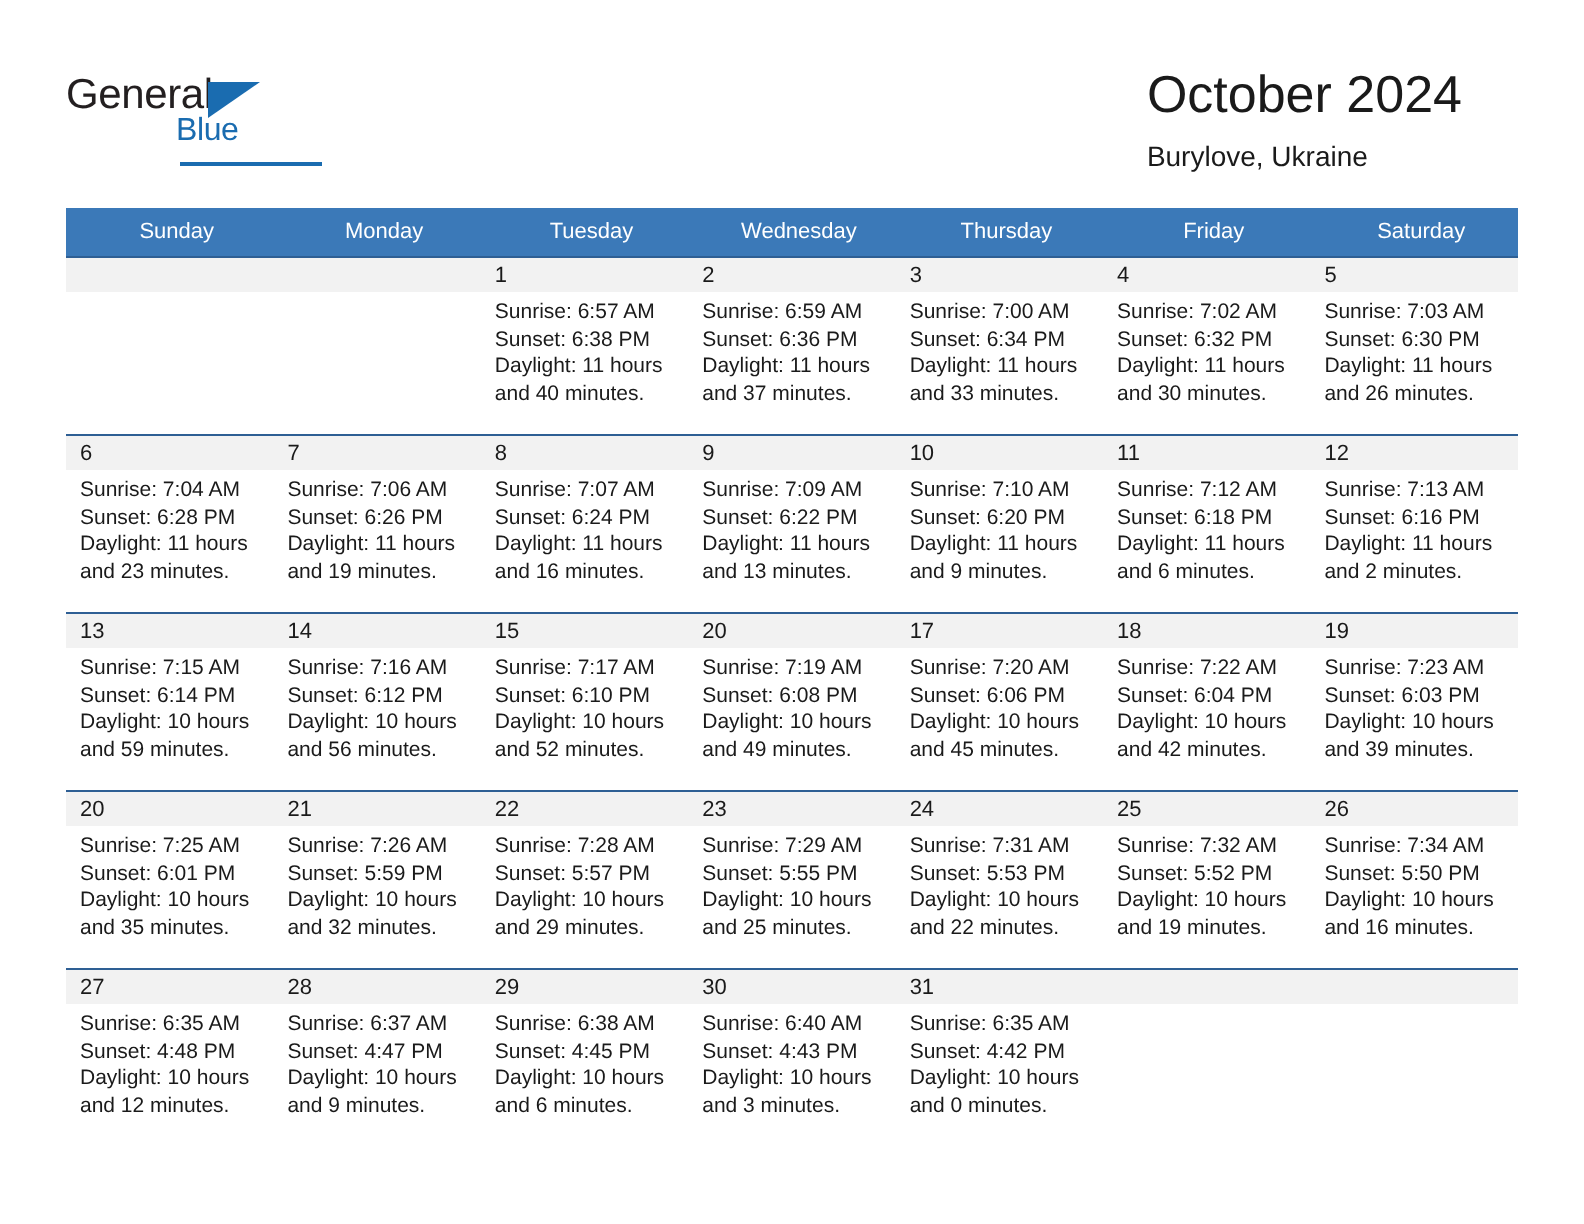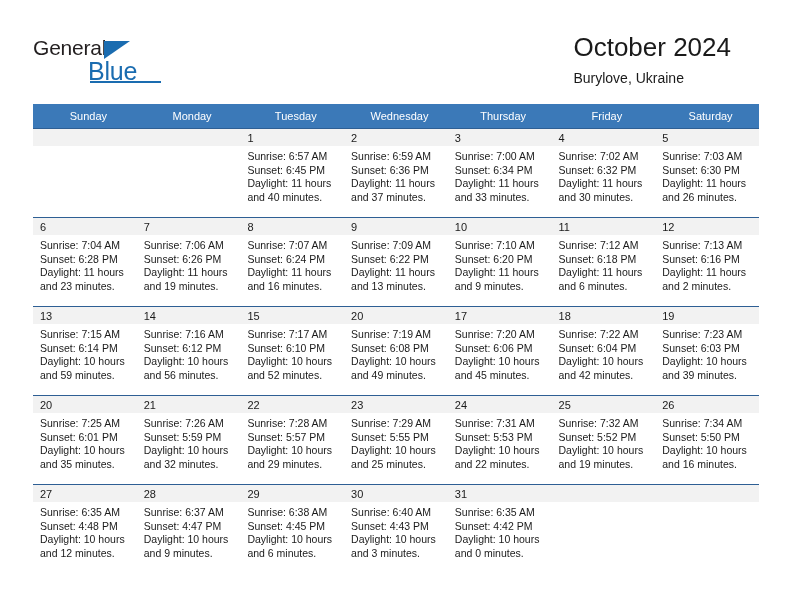--- a/index.html
+++ b/index.html
@@ -54,21 +54,21 @@
     top: 5px;
     width: 0;
     height: 0;
     border-left: 26px solid #1a6cb0;
     border-bottom: 18px solid transparent;
   }
   .brand-blue {
     position: absolute;
     left: 55px;
     top: 21px;
-    font-size: 25px;
+    font-size: 16px;
     color: #1a6cb0;
     letter-spacing: -0.2px;
   }
   .brand-rule {
     position: absolute;
     left: 57px;
     top: 45px;
     width: 71px;
     height: 2px;
     background: #1a6cb0;
@@ -195,21 +195,21 @@
           <td>
             <div class="cell empty">
               <div class="daynum-strip"></div>
             </div>
           </td>
           <td>
             <div class="cell">
               <div class="daynum-strip">1</div>
               <div class="info">
                 <div>Sunrise: 6:57 AM</div>
-                <div>Sunset: 6:45 PM</div>
+                <div>Sunset: 6:38 PM</div>
                 <div>Daylight: 11 hours</div>
                 <div>and 40 minutes.</div>
               </div>
             </div>
           </td>
           <td>
             <div class="cell">
               <div class="daynum-strip">2</div>
               <div class="info">
                 <div>Sunrise: 6:59 AM</div>

